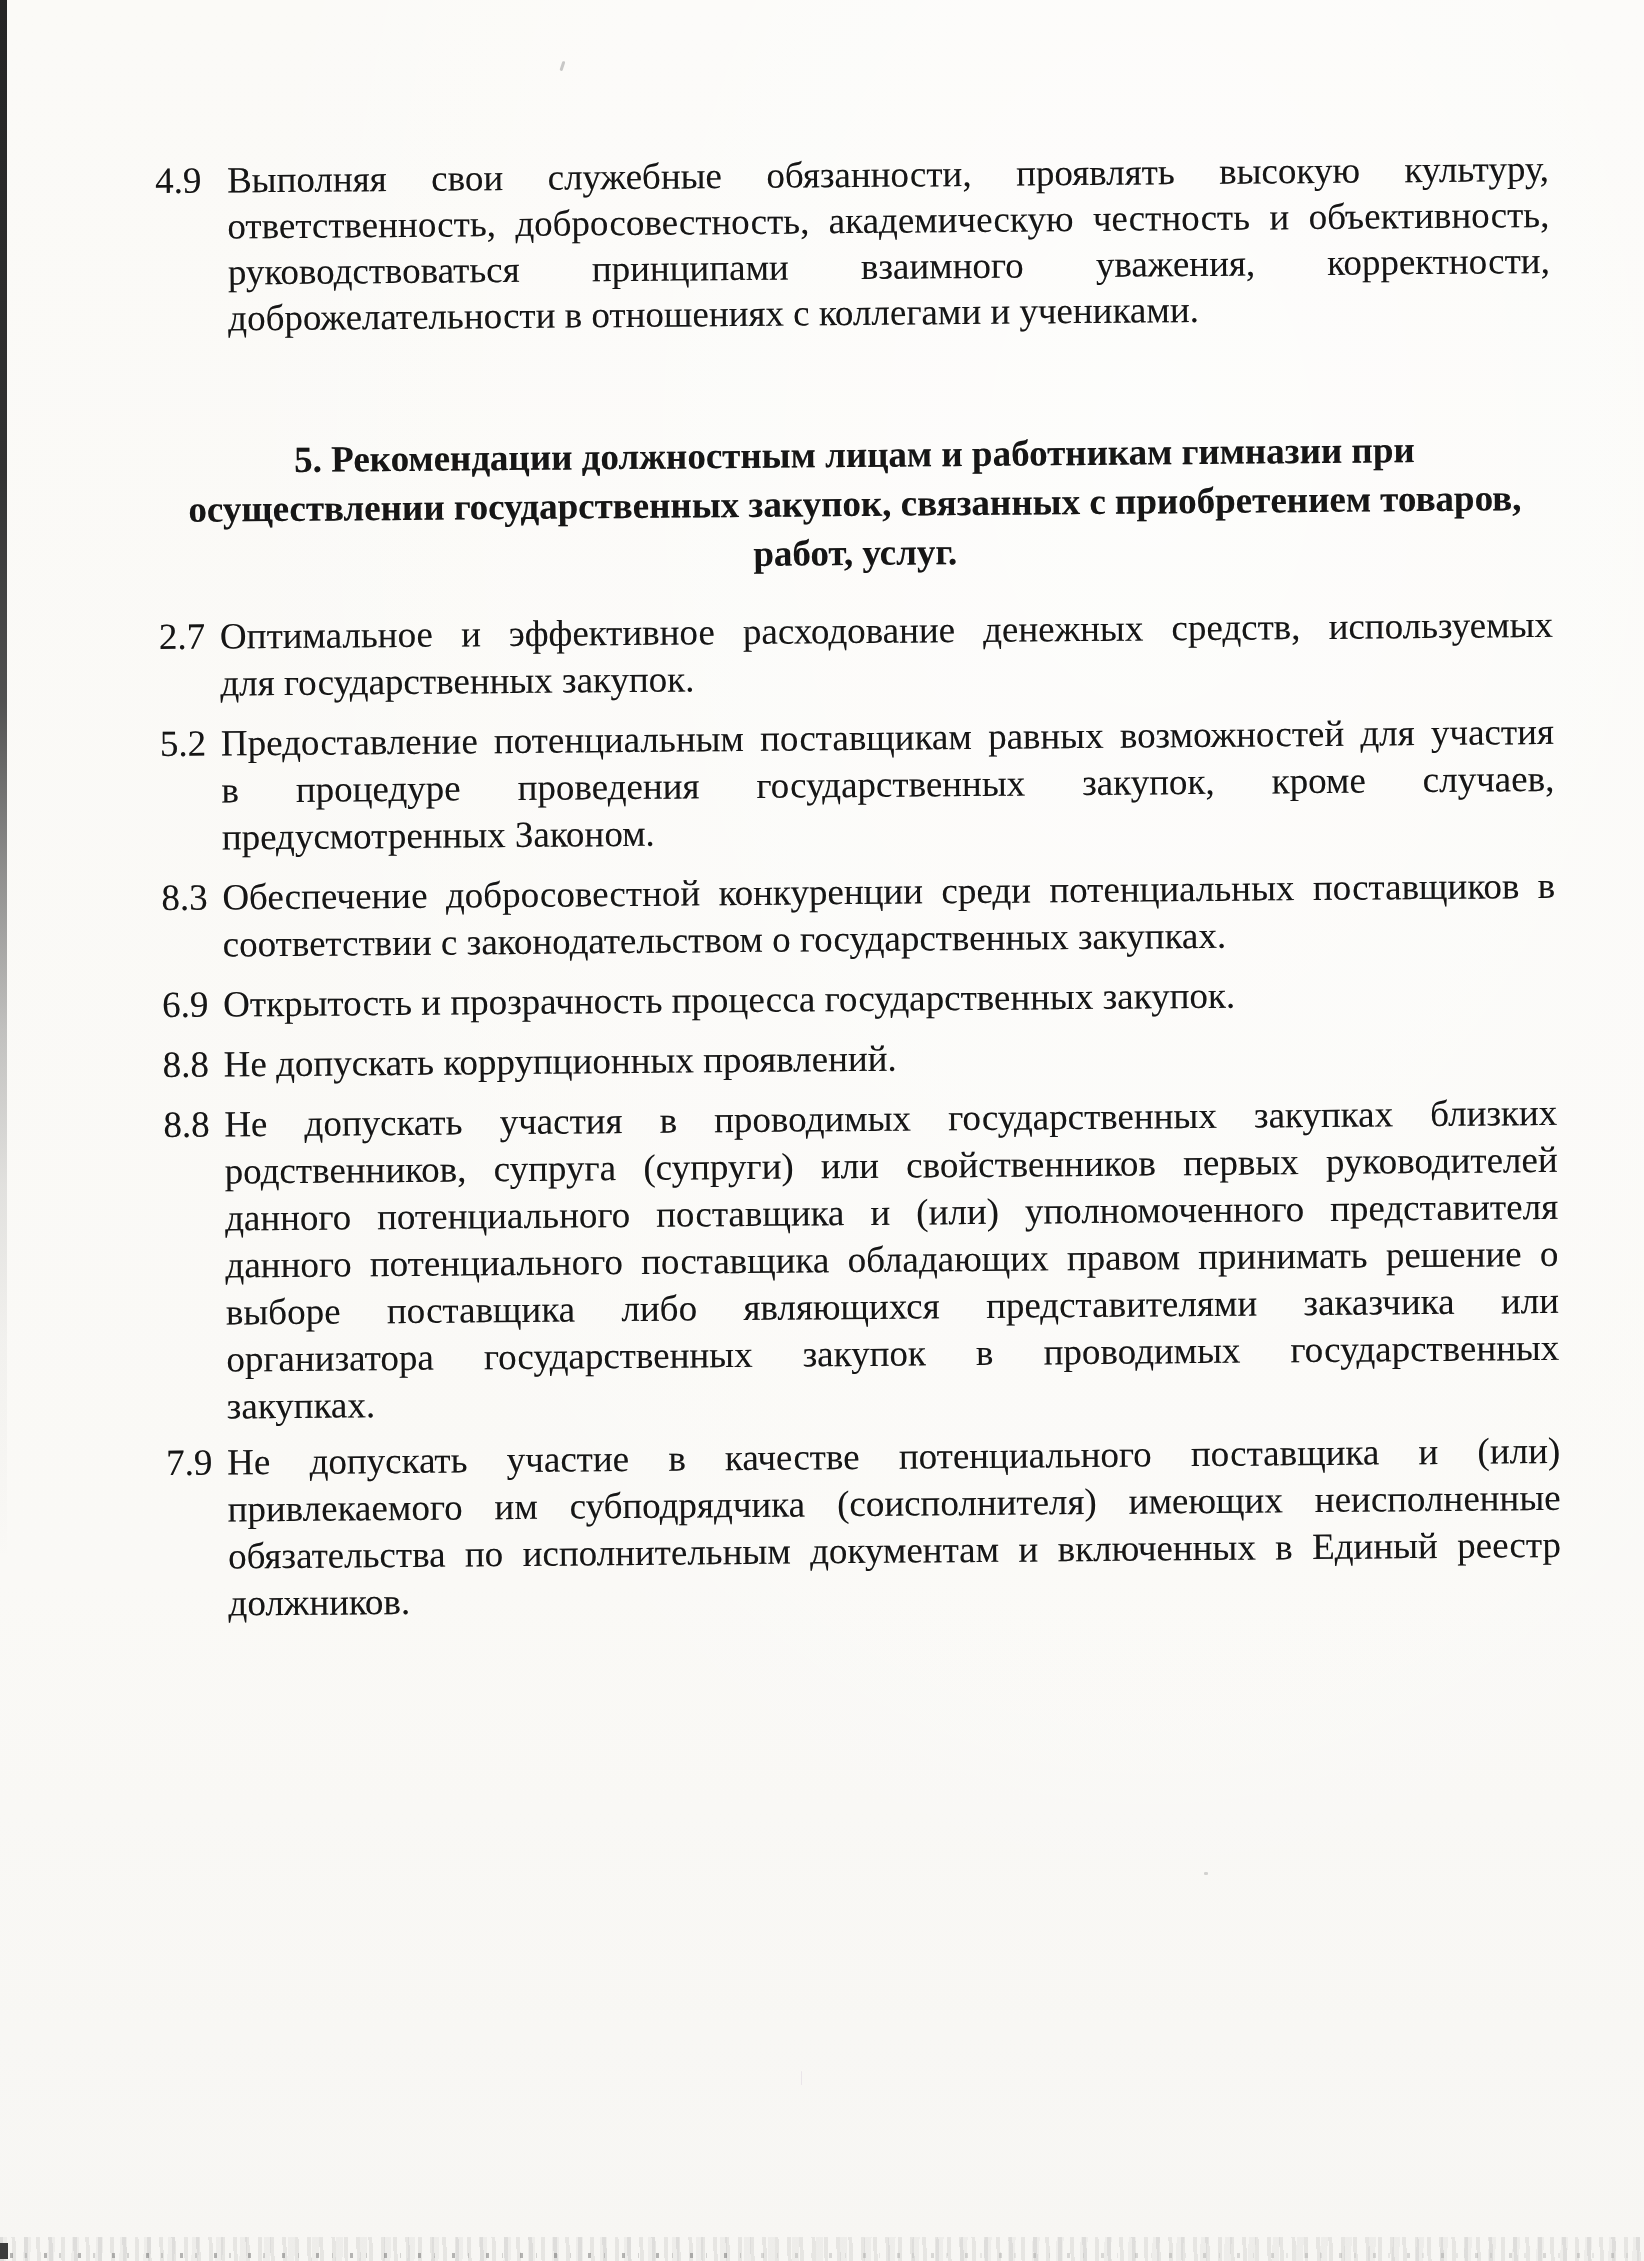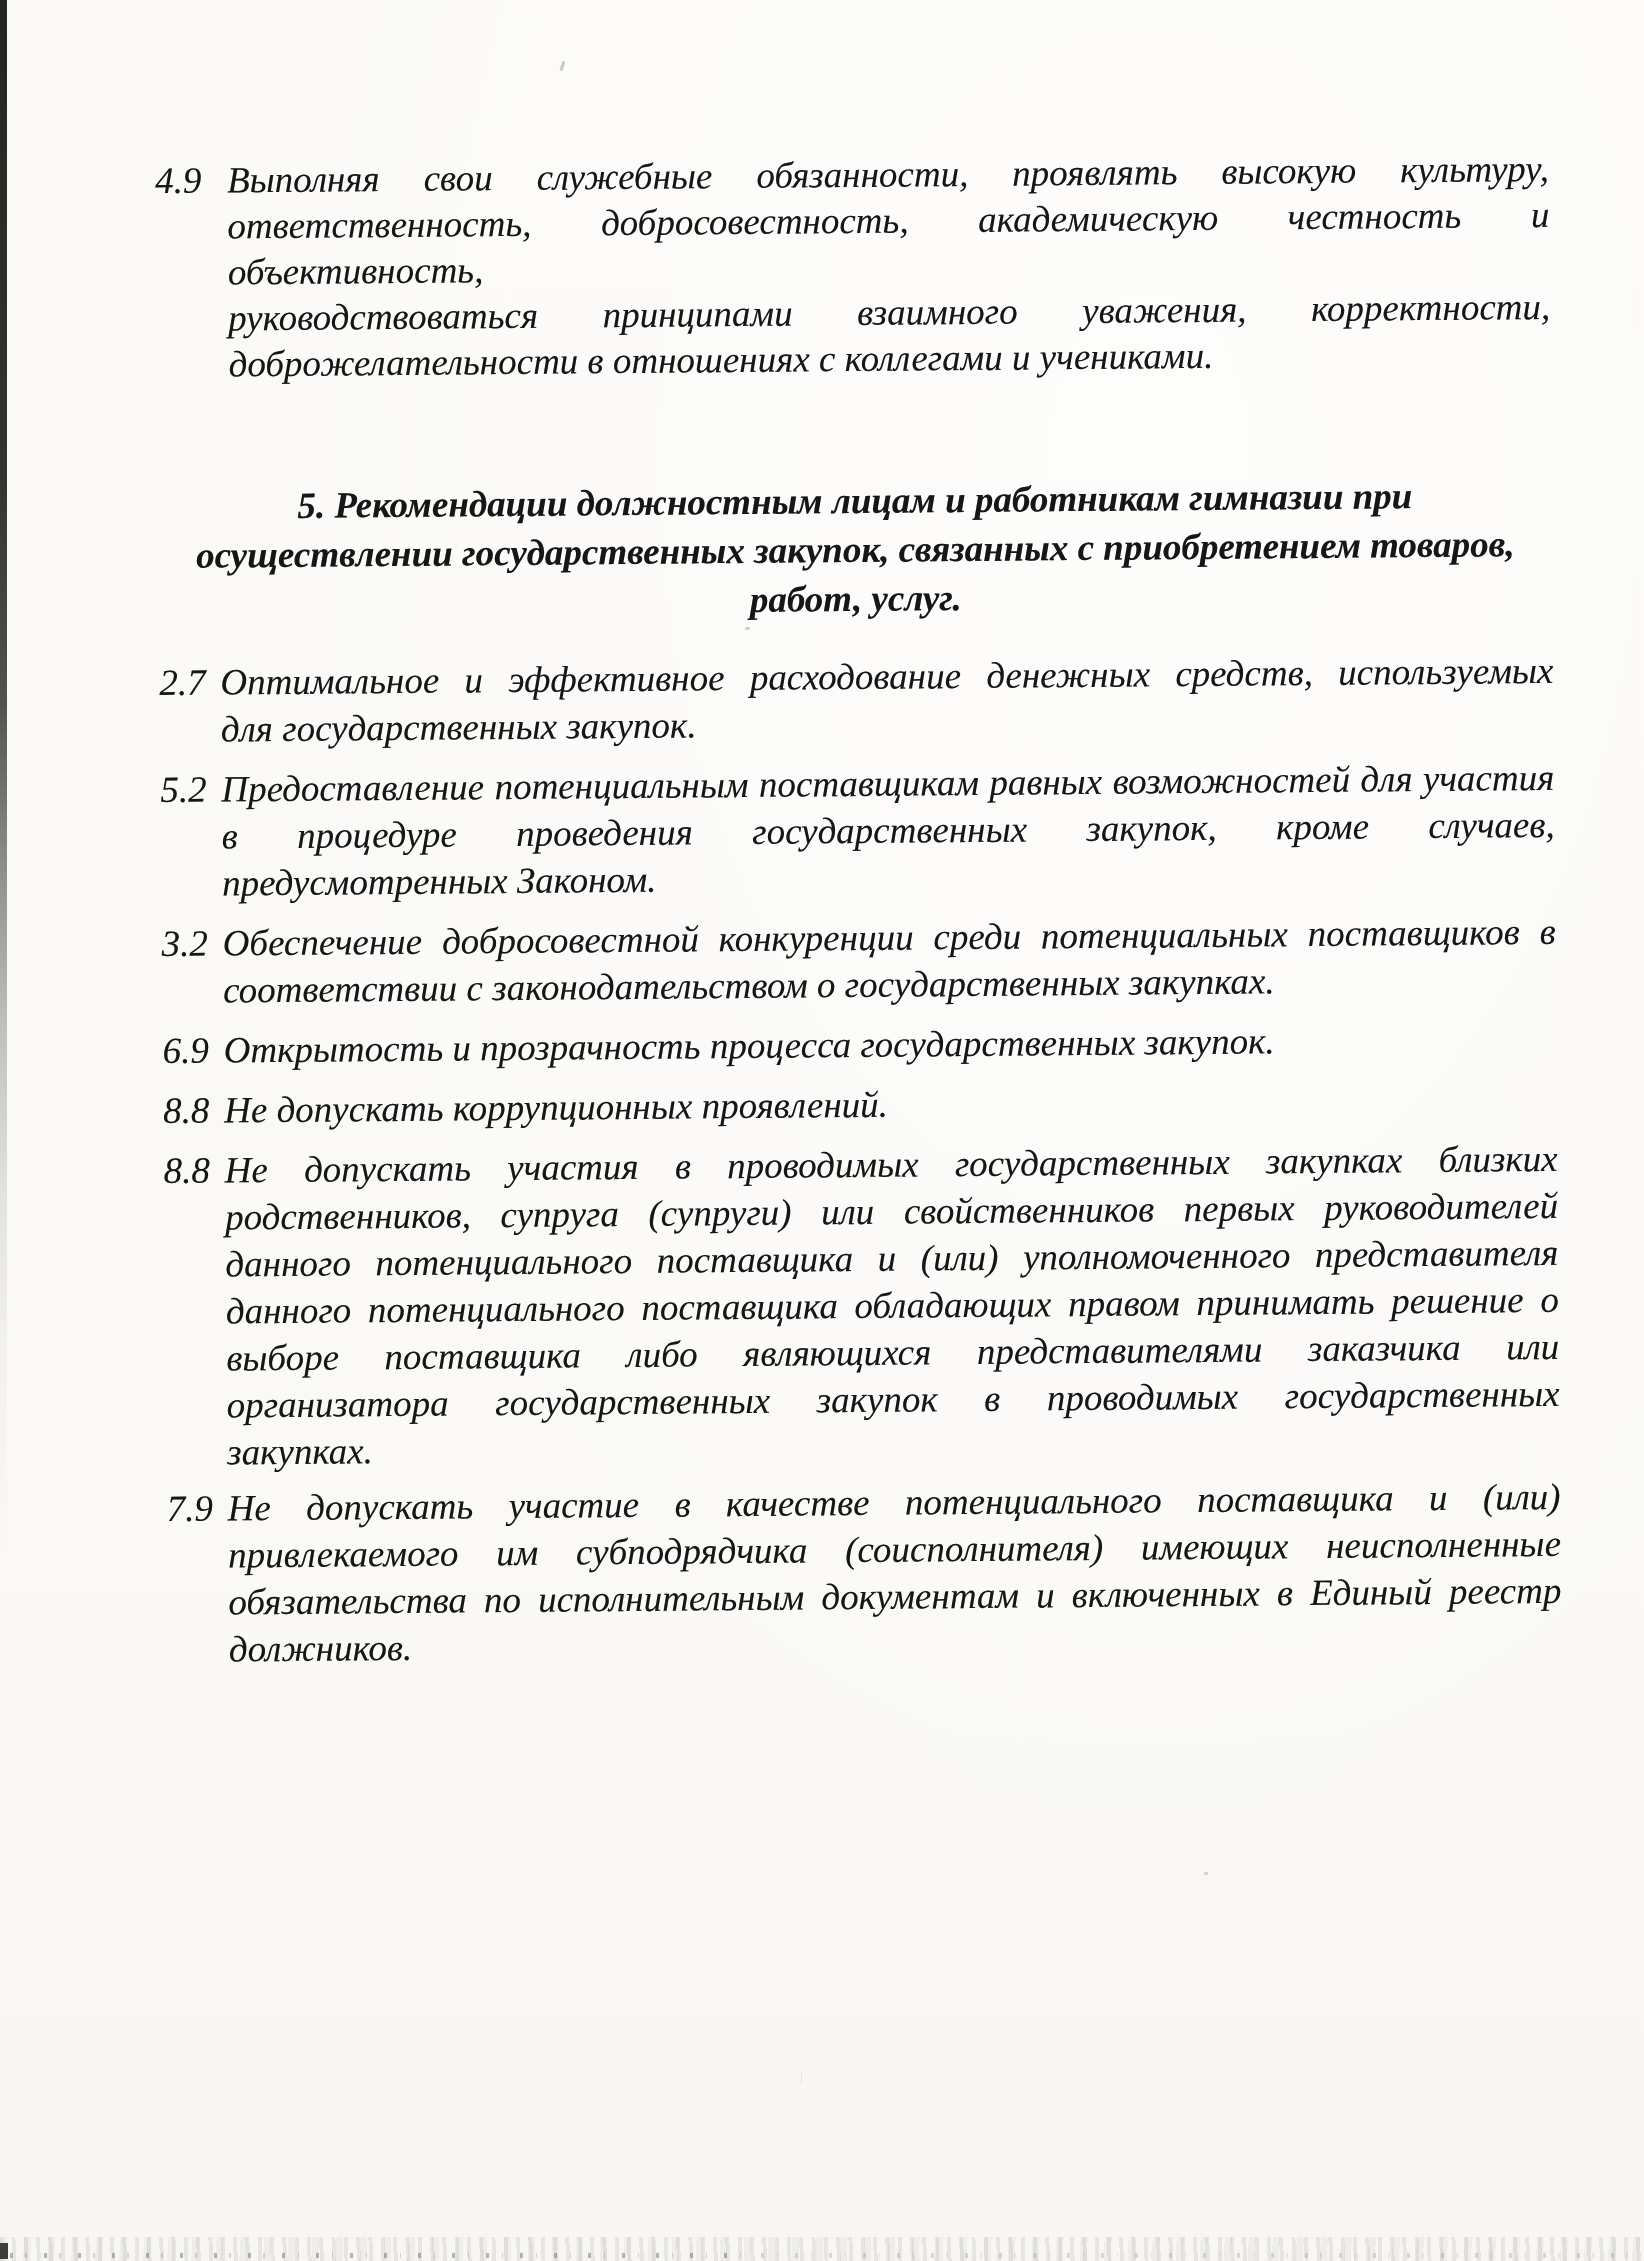--- a/index.html
+++ b/index.html
@@ -9,21 +9,20 @@
     font-family: "Liberation Serif", "DejaVu Serif", serif;
   }
   .page {
     position: relative;
     width: 1644px; height: 2261px;
     background:
       radial-gradient(ellipse at 70% 20%, rgba(255,255,255,0.6), rgba(255,255,255,0) 60%),
       linear-gradient(180deg, #fbfaf7 0%, #faf9f6 70%, #f7f6f3 100%);
     overflow: hidden;
     color: #161616;
-    font-style: italic;
   }
   
   .scan-bar-left {
     position: absolute; left: 0; top: 0;
     width: 7px; height: 1560px;
     background: linear-gradient(180deg,
       rgba(28,28,28,0.96) 0%,
       rgba(33,33,33,0.92) 30%,
       rgba(44,44,44,0.82) 45%,
       rgba(56,56,56,0.55) 56%,
@@ -104,21 +103,21 @@
     </div>
 
     <div class="para p52">
       <span class="pnum">5.2</span>
       <div class="pline just">Предоставление потенциальным поставщикам равных возможностей для участия</div>
       <div class="pline just">в процедуре проведения государственных закупок, кроме случаев,</div>
       <div class="pline">предусмотренных Законом.</div>
     </div>
 
     <div class="para p53">
-      <span class="pnum">3.2</span>
+      <span class="pnum">8.3</span>
       <div class="pline just">Обеспечение добросовестной конкуренции среди потенциальных поставщиков в</div>
       <div class="pline">соответствии с законодательством о государственных закупках.</div>
     </div>
 
     <div class="para p54">
       <span class="pnum">6.9</span>
       <div class="pline">Открытость и прозрачность процесса государственных закупок.</div>
     </div>
 
     <div class="para p55">

